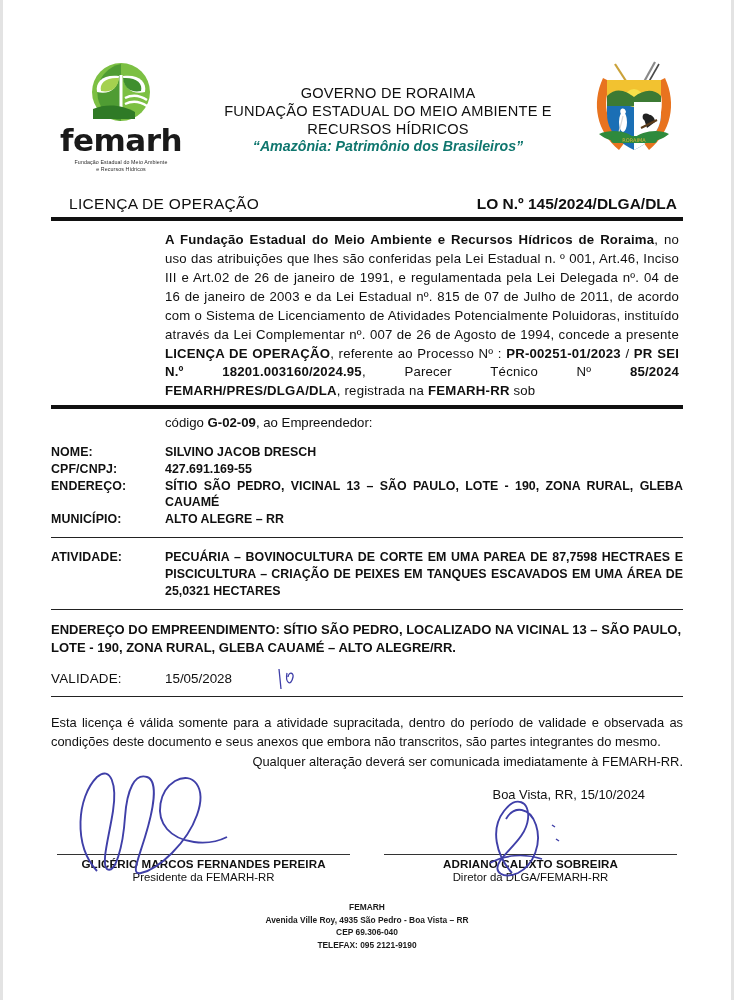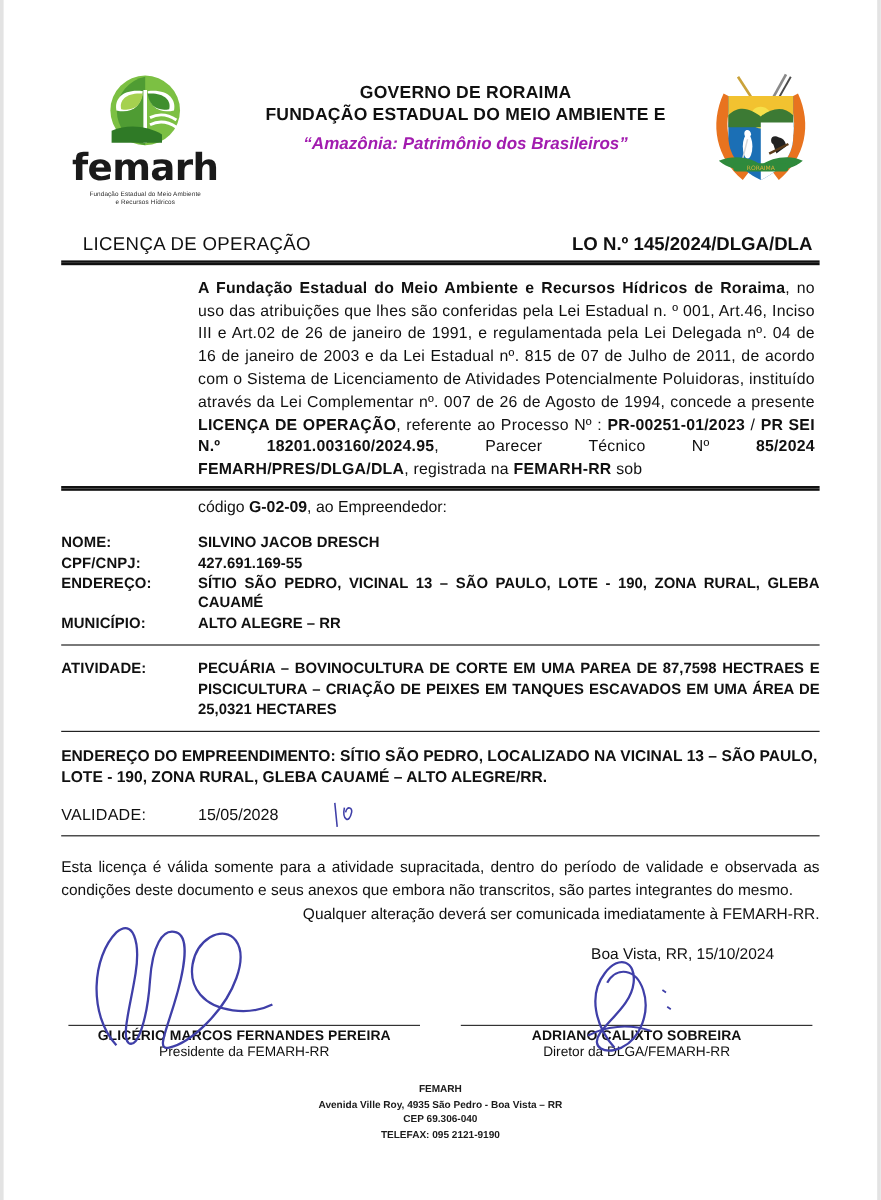--- a/index.html
+++ b/index.html
@@ -61,31 +61,32 @@
     color: #2b2b2b;
     margin-top: 3px;
     letter-spacing: 0.1px;
   }
   .title-block {
     flex: 1 1 auto;
     text-align: center;
     padding-top: 12px;
   }
   .gov-title {
-    font-weight: bold;
+    font-weight: normal;
     font-size: 14.6px;
     line-height: 1.22;
     letter-spacing: 0.2px;
+    margin-top: 15px;
   }
   .slogan {
-    margin-top: 6px;
+    margin-top: 0;
     font-weight: bold;
     font-style: italic;
     font-size: 14.2px;
-    color: #a21caf;
+    color: #0f766e;
   }
   .crest {
     width: 98px; flex: 0 0 98px;
     height: 100px;
     position: relative;
   }
 
   
   .lic-row {
     display: flex;
@@ -257,20 +258,21 @@
         <div class="logo-sub">
           <div>Fundação Estadual do Meio Ambiente</div>
           <div>e Recursos Hídricos</div>
         </div>
       </div>
 
       <div class="title-block">
         <div class="gov-title">
           <div>GOVERNO DE RORAIMA</div>
           <div>FUNDAÇÃO ESTADUAL DO MEIO AMBIENTE E</div>
+          <div>RECURSOS HÍDRICOS</div>
         </div>
         <div class="slogan">“Amazônia: Patrimônio dos Brasileiros”</div>
       </div>
 
       <div class="crest">
         <svg width="98" height="100" viewBox="0 0 98 100" aria-hidden="true">
           <path d="M30 6 L52 40" stroke="#caa23a" stroke-width="2.2" fill="none"></path>
           <path d="M70 4 L50 40" stroke="#8a8a8a" stroke-width="2.2" fill="none"></path>
           <path d="M74 6 L58 34" stroke="#4a4a4a" stroke-width="1.6" fill="none"></path>
           <path d="M18 20 C6 46 12 74 34 92 L40 84 C22 70 16 46 26 24 Z" fill="#e8731f"></path>

